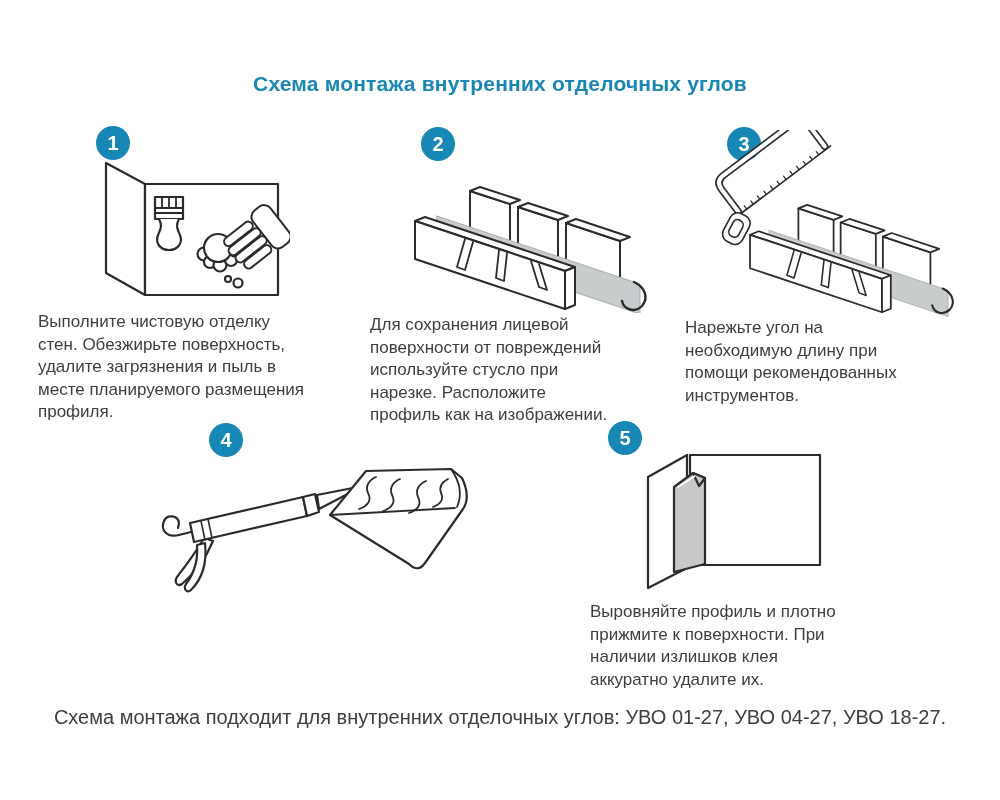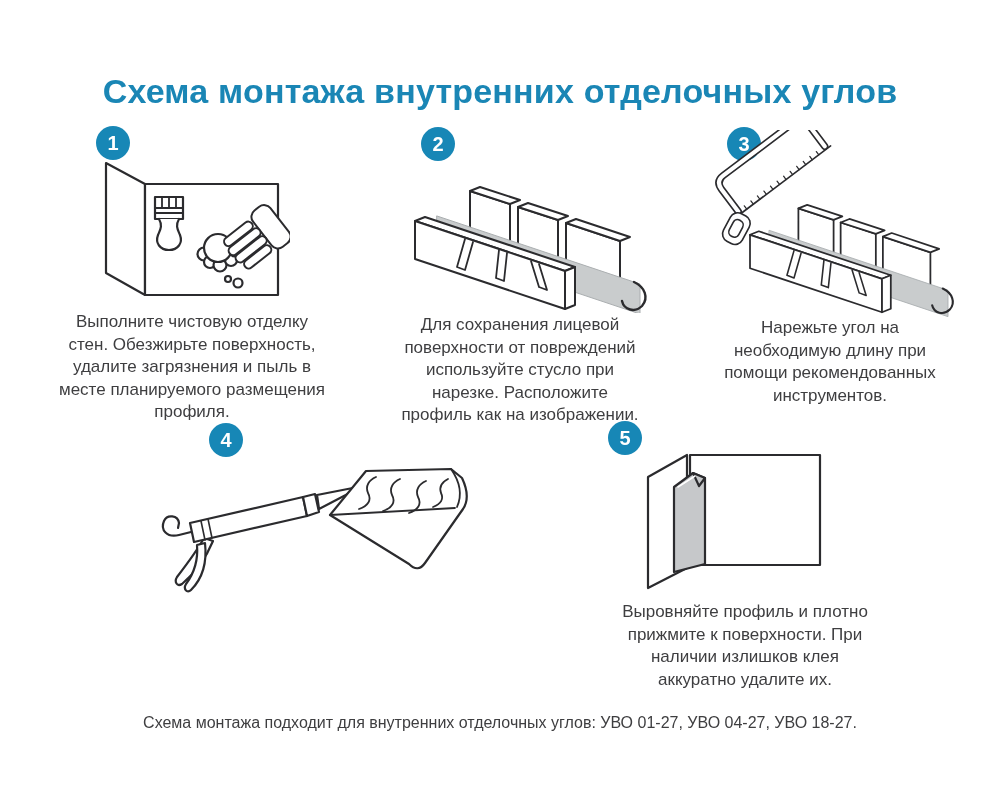--- a/index.html
+++ b/index.html
@@ -2,36 +2,36 @@
 <html><head>
 <meta charset="utf-8">
 <style>
   html,body{margin:0;padding:0;background:#ffffff;}
   .canvas{
     position:relative;width:1000px;height:800px;background:#ffffff;
     font-family:"Liberation Sans",sans-serif;overflow:hidden;
   }
   .page-title{
     position:absolute;left:0;right:0;top:72px;margin:0;
-    text-align:center;font-size:34px;font-weight:bold;color:#1a86b5;
+    text-align:center;font-size:21px;font-weight:bold;color:#1a86b5;
     letter-spacing:.2px;
   }
   .badge{
     position:absolute;width:34px;height:34px;border-radius:50%;
     background:#1787b6;color:#ffffff;font-size:20px;font-weight:bold;
     display:flex;align-items:center;justify-content:center;line-height:1;
   }
   .illus{position:absolute;}
   .step-text{
-    position:absolute;margin:0;text-align:center;color:#3e3e40;
+    position:absolute;margin:0;color:#3e3e40;
     font-size:17px;line-height:22.5px;white-space:pre-line;
   }
   .footer-note{
-    position:absolute;left:0;right:0;top:706px;margin:8px;text-align:center;
-    color:#3e3e40;font-size:16px;
+    position:absolute;left:0;right:0;top:706px;margin:0;text-align:center;
+    color:#3e3e40;font-size:20px;
   }
   svg{display:block;}
 </style>
 </head>
 <body>
 
 <div class="canvas">
 
   <svg width="0" height="0" style="position:absolute">
     <defs>

